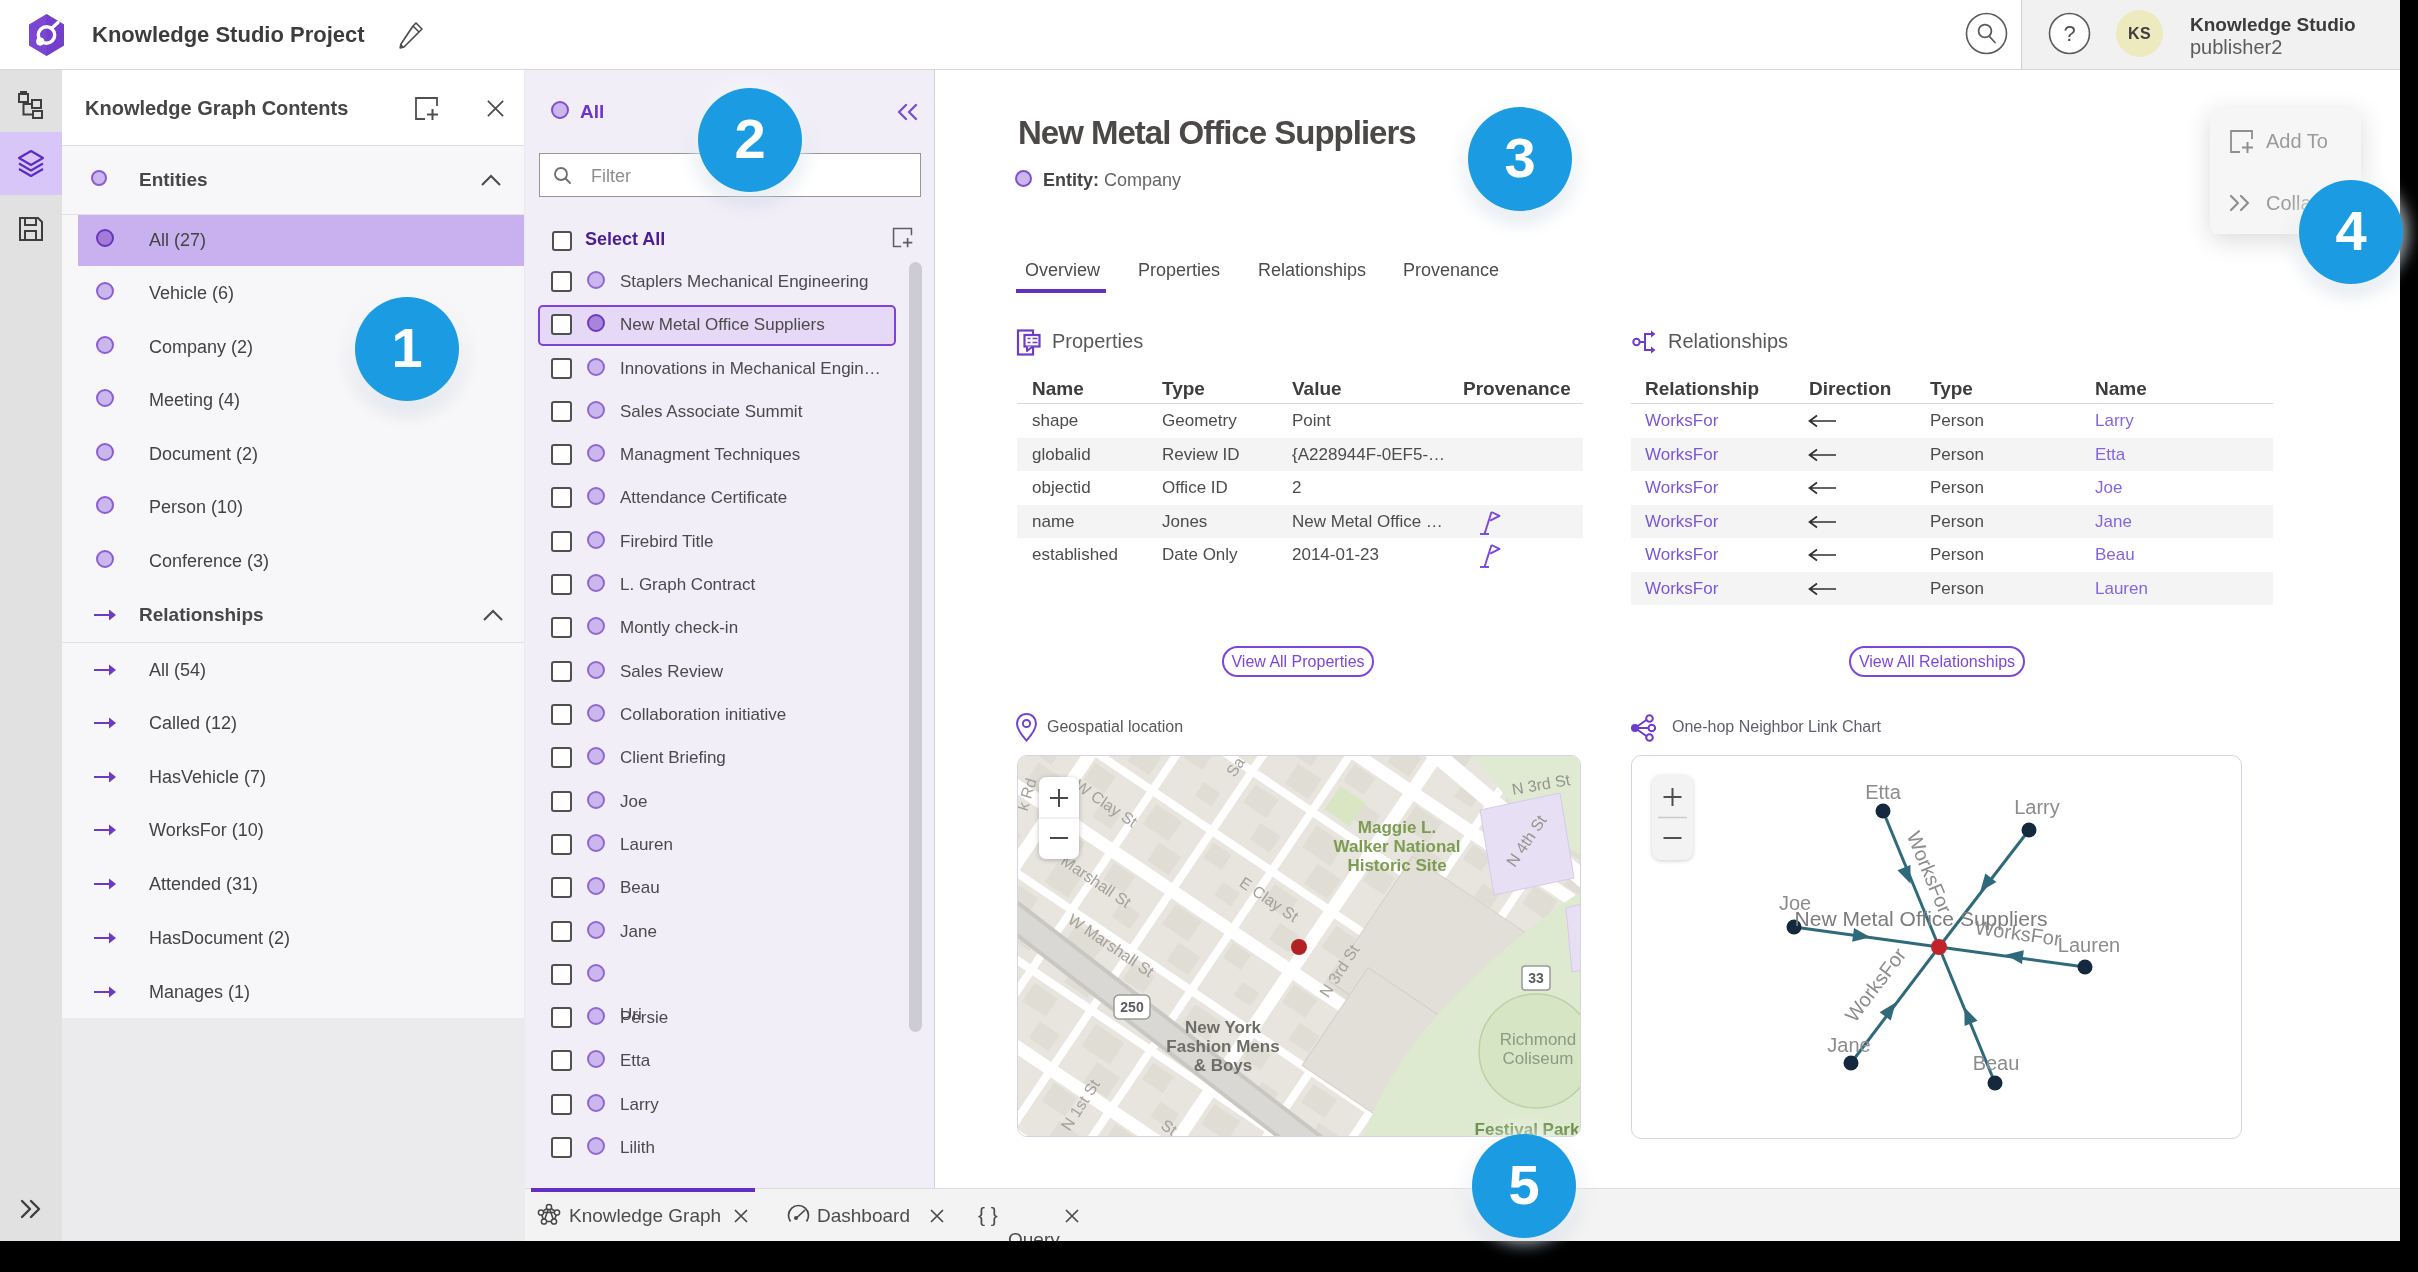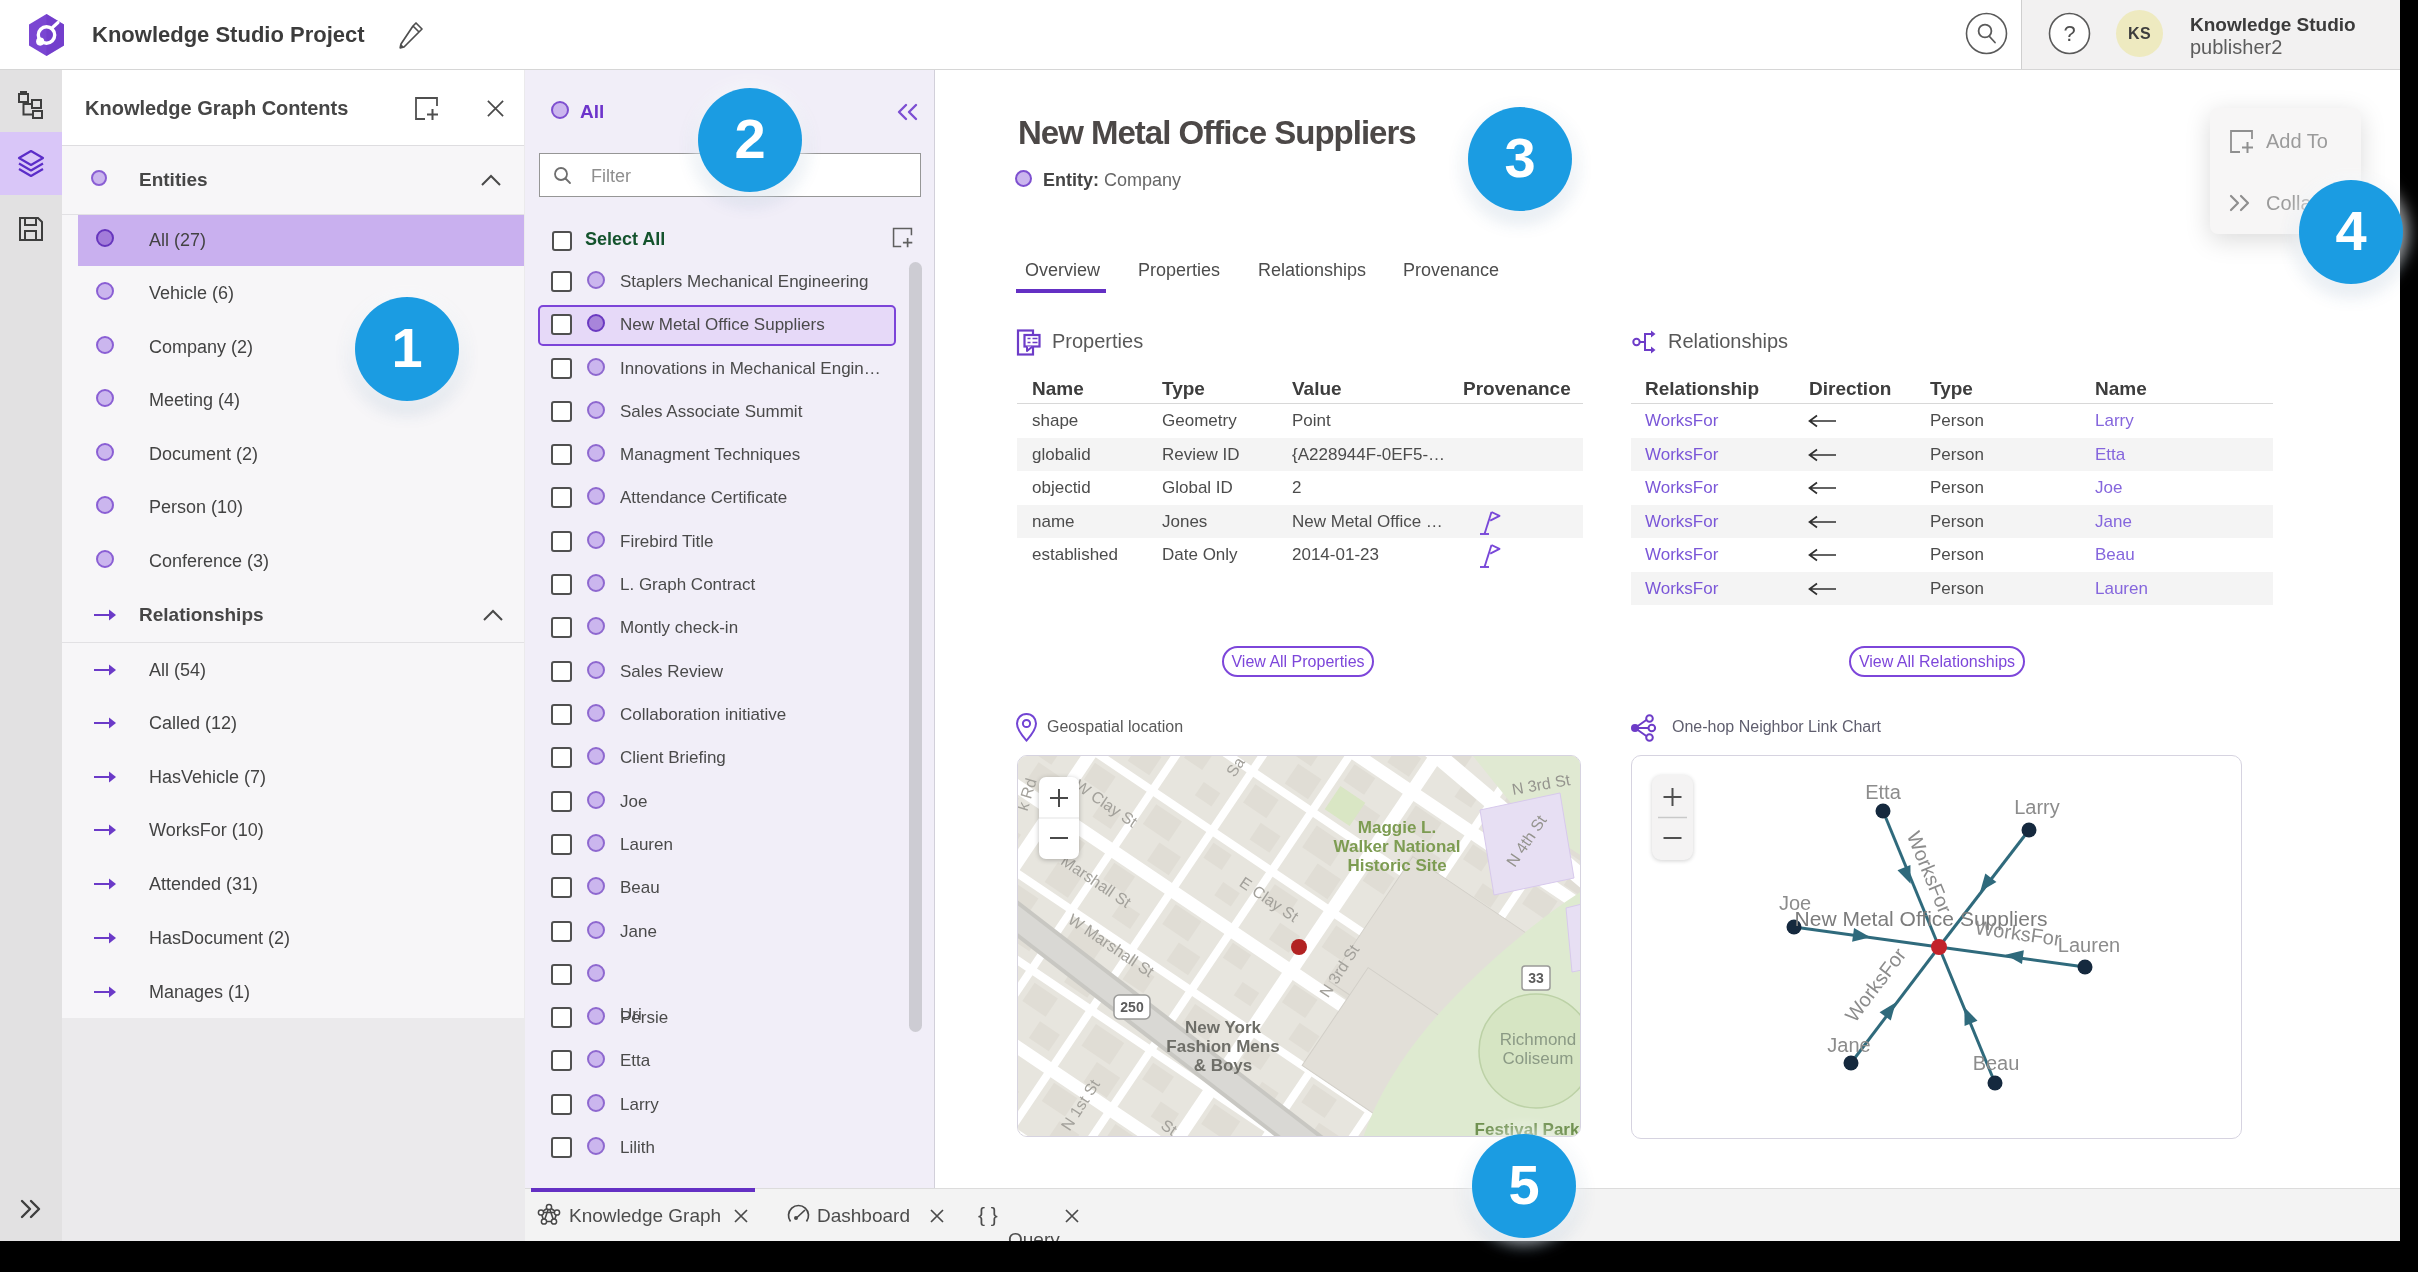--- a/index.html
+++ b/index.html
@@ -176,21 +176,21 @@
           <path d="M20 2 L13 9 20 16"></path>
 </g>
       </svg>
 <div class="a" style="left:14px;top:83px;width:382px;height:44px;background:#fff;border:1px solid #969696"></div>
 <svg class="a" style="left:28px;top:96px" width="19" height="19" viewBox="0 0 19 19">
 <circle cx="8" cy="8" r="6" fill="none" stroke="#6e6e6e" stroke-width="1.8"></circle>
 <path d="M12.5 12.5 L17 17" stroke="#6e6e6e" stroke-width="1.8" stroke-linecap="round"></path>
 </svg>
 <div class="a nw" style="left:66px;top:96px;font-size:18px;color:#8e8e8e">Filter</div>
 <span class="cb" style="left:27px;top:161px;width:20px;height:20px"></span>
-<div class="a nw" style="left:60px;top:159px;font-size:18px;font-weight:600;color:#14532d">Select All</div>
+<div class="a nw" style="left:60px;top:159px;font-size:18px;font-weight:600;color:#4c1d95">Select All</div>
 <svg class="a" style="left:366px;top:156px" width="23" height="23" viewBox="0 0 27 27">
 <g fill="none" stroke="#5f5f5f" stroke-width="1.8">
 <path d="M24 11 V3 H3 V24 H12"></path>
 <path d="M19.5 14 v11 M14 19.5 h11" stroke-width="2"></path>
 </g>
       </svg>
 <div class="a" style="left:13px;top:235px;width:358px;height:41px;background:#e6d9f8;border:2px solid #7c44d8;border-radius:5px"></div>
 <span class="cb" style="left:26px;top:201px"></span>
 <span class="circ" style="left:62px;top:201px;width:18px;height:18px;border-color:#8e68cf"></span>
 <div class="a nw" style="left:95px;top:202px;font-size:17px;color:#4a4a4a">Staplers Mechanical Engineering</div>
@@ -290,21 +290,21 @@
 <div class="a" style="left:82px;top:333px;width:566px;height:1px;background:#d8d8d8"></div>
 <div class="a" style="left:82px;top:368px;width:566px;height:33px;background:#f4f4f4"></div>
 <div class="a" style="left:82px;top:435px;width:566px;height:33px;background:#f4f4f4"></div>
 <div class="a nw" style="left:97px;top:341px;font-size:17px;color:#4c4c4c">shape</div>
 <div class="a nw" style="left:227px;top:341px;font-size:17px;color:#4c4c4c">Geometry</div>
 <div class="a nw" style="left:357px;top:341px;font-size:17px;color:#4c4c4c">Point</div>
 <div class="a nw" style="left:97px;top:375px;font-size:17px;color:#4c4c4c">globalid</div>
 <div class="a nw" style="left:227px;top:375px;font-size:17px;color:#4c4c4c">Review ID</div>
 <div class="a nw" style="left:357px;top:375px;font-size:17px;color:#4c4c4c">{A228944F-0EF5-…</div>
 <div class="a nw" style="left:97px;top:408px;font-size:17px;color:#4c4c4c">objectid</div>
-<div class="a nw" style="left:227px;top:408px;font-size:17px;color:#4c4c4c">Global ID</div>
+<div class="a nw" style="left:227px;top:408px;font-size:17px;color:#4c4c4c">Office ID</div>
 <div class="a nw" style="left:357px;top:408px;font-size:17px;color:#4c4c4c">2</div>
 <div class="a nw" style="left:97px;top:442px;font-size:17px;color:#4c4c4c">name</div>
 <div class="a nw" style="left:227px;top:442px;font-size:17px;color:#4c4c4c">Jones</div>
 <div class="a nw" style="left:357px;top:442px;font-size:17px;color:#4c4c4c">New Metal Office …</div>
 <svg class="a" style="left:541px;top:438px" width="26" height="28" viewBox="0 0 26 28">
 <g fill="none" stroke="#7847d8" stroke-width="1.9">
 <path d="M4 26 h9"></path>
           <path d="M8.5 26 L15.5 4"></path>
 <path d="M15.5 4 l8 3.8 -9.3 4.8" stroke-linejoin="round"></path>
 </g>

